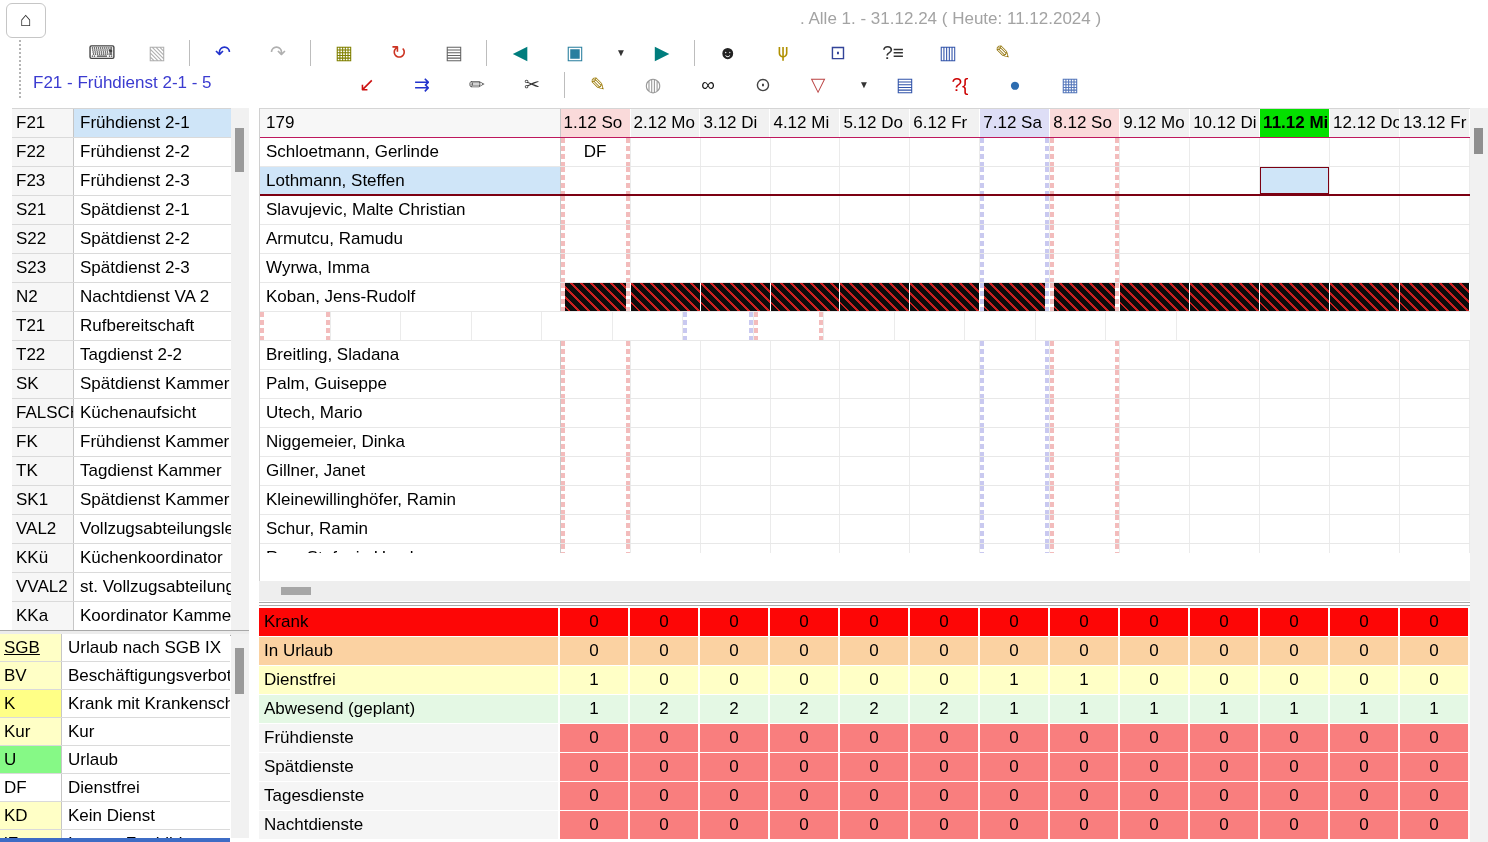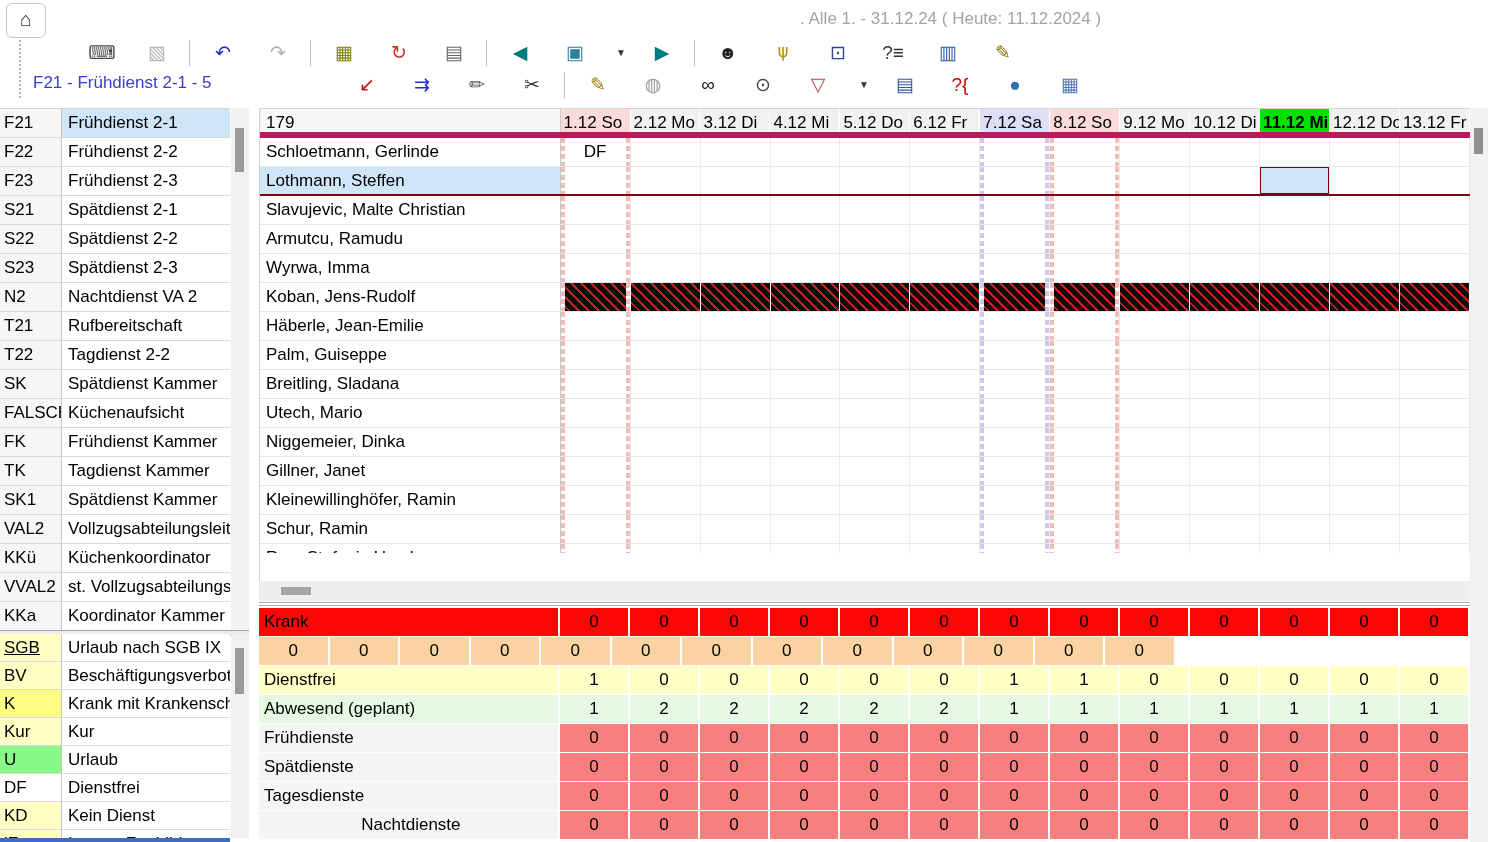--- a/index.html
+++ b/index.html
@@ -16,39 +16,39 @@
   #tb1{position:absolute;left:85px;top:38px;height:30px;display:flex;align-items:center}
   #tb2{position:absolute;left:350px;top:70px;height:30px;display:flex;align-items:center}
   .tbicon{width:34px;margin-right:21px;text-align:center;font-size:19px;line-height:26px;cursor:default;
           white-space:nowrap;overflow:visible}
   .tbicon.small{width:16px;margin-right:16px;font-size:10px}
   .tbicon.rot180{transform:rotate(180deg)}
   .tbsep{width:1px;height:26px;background:#bdbdbd;margin:0 16px 0 -6px}
   #ctx-label{position:absolute;left:33px;top:73px;color:#3b3bd0;white-space:nowrap}
 
   
-  #codes-top{position:absolute;left:0;top:108px;width:230px;height:522px;overflow:hidden;border-top:1px solid #d5d5d5}
+  #codes-top{position:absolute;left:12px;top:108px;width:230px;height:522px;overflow:hidden;border-top:1px solid #d5d5d5}
   #codes-bottom{position:absolute;left:0;top:634px;width:230px;height:204px;overflow:hidden}
   .srow{display:flex;height:29px;box-sizing:border-box;border-bottom:1px solid #dadada}
   #codes-bottom .srow{height:28px}
   .scode{width:62px;box-sizing:border-box;border-right:1px solid #c6c6c6;padding-left:4px;line-height:27px;
          background:#f6f6f6;overflow:hidden;white-space:nowrap}
   .slabel{flex:1;padding-left:6px;line-height:27px;background:#fff;overflow:hidden;white-space:nowrap}
   .srow.selected .slabel{background:#cfe5f8}
   .sb-track{position:absolute;width:18px;background:#f1f1f1}
   .sb-thumb{position:absolute;width:9px;background:#9a9a9a}
   #divider{position:absolute;left:0;top:630px;width:249px;height:4px;background:#ececec;
            border-top:1px solid #a8a8a8;border-bottom:1px solid #a8a8a8;box-sizing:content-box}
   #blue-bar{position:absolute;left:0;top:838px;width:230px;height:4px;background:#3d6cc5}
 
   
   #grid{position:absolute;left:259px;top:108px;width:1211px;height:473px;overflow:hidden;
         border-top:1px solid #d5d5d5;border-left:1px solid #d0d0d0;box-sizing:border-box}
   .grow{display:flex;height:29px;box-sizing:border-box;border-bottom:1px solid #e8e8e8}
-  .grow.hdr{border-bottom:6px solid #be185d}
+  .grow.hdr{border-bottom:1px solid #be185d}
   .grow.partial{height:9px;border-bottom:none}
   .namecell{width:303px;box-sizing:border-box;border-right:1px solid #c9c9c9;padding-left:6px;
             line-height:28px;background:#fff;overflow:hidden;white-space:nowrap}
   .hdr .namecell{background:#f7f7f7}
   .daycell{width:70.5px;box-sizing:border-box;border-right:1px solid #ebebeb;position:relative;
            line-height:28px;text-align:center;background:#fff;overflow:hidden}
   .hdr .daycell{background:#f1f1f1;text-align:left;padding-left:3px;white-space:nowrap;border-right:1px solid #fff}
   .hdr .daycell.so{background:#fadada}
   .hdr .daycell.sa{background:#dedef6}
   .hdr .daycell.today{background:#04e000;font-weight:bold}
@@ -357,53 +357,52 @@
       <div class="daycell wd"></div>
       <div class="daycell sa"></div>
       <div class="daycell so"></div>
       <div class="daycell wd"></div>
       <div class="daycell wd"></div>
       <div class="daycell today"></div>
       <div class="daycell wd"></div>
       <div class="daycell wd"></div>
     </div>
     <div class="grow body">
-      <div class="namecell">Häberle, Jean-Emilie</div>
+      <div class="daycell so"></div>
+      <div class="daycell wd"></div>
+      <div class="daycell wd"></div>
+      <div class="daycell wd"></div>
+      <div class="daycell wd"></div>
+      <div class="daycell wd"></div>
+      <div class="daycell sa"></div>
+      <div class="daycell so"></div>
+      <div class="daycell wd"></div>
+      <div class="daycell wd"></div>
+      <div class="daycell today"></div>
+      <div class="daycell wd"></div>
+      <div class="daycell wd"></div>
+    </div>
+    <div class="grow body">
+      <div class="namecell">Breitling, Sladana</div>
       <div class="daycell so"></div>
       <div class="daycell wd"></div>
       <div class="daycell wd"></div>
       <div class="daycell wd"></div>
       <div class="daycell wd"></div>
       <div class="daycell wd"></div>
       <div class="daycell sa"></div>
       <div class="daycell so"></div>
       <div class="daycell wd"></div>
       <div class="daycell wd"></div>
       <div class="daycell today"></div>
       <div class="daycell wd"></div>
       <div class="daycell wd"></div>
     </div>
     <div class="grow body">
       <div class="namecell">Palm, Guiseppe</div>
-      <div class="daycell so"></div>
-      <div class="daycell wd"></div>
-      <div class="daycell wd"></div>
-      <div class="daycell wd"></div>
-      <div class="daycell wd"></div>
-      <div class="daycell wd"></div>
-      <div class="daycell sa"></div>
-      <div class="daycell so"></div>
-      <div class="daycell wd"></div>
-      <div class="daycell wd"></div>
-      <div class="daycell today"></div>
-      <div class="daycell wd"></div>
-      <div class="daycell wd"></div>
-    </div>
-    <div class="grow body">
-      <div class="namecell">Breitling, Sladana</div>
       <div class="daycell so"></div>
       <div class="daycell wd"></div>
       <div class="daycell wd"></div>
       <div class="daycell wd"></div>
       <div class="daycell wd"></div>
       <div class="daycell wd"></div>
       <div class="daycell sa"></div>
       <div class="daycell so"></div>
       <div class="daycell wd"></div>
       <div class="daycell wd"></div>
@@ -524,20 +523,21 @@
       <div class="sumval" style="background: rgb(253, 6, 6);">0</div>
       <div class="sumval" style="background: rgb(253, 6, 6);">0</div>
       <div class="sumval" style="background: rgb(253, 6, 6);">0</div>
       <div class="sumval" style="background: rgb(253, 6, 6);">0</div>
       <div class="sumval" style="background: rgb(253, 6, 6);">0</div>
       <div class="sumval" style="background: rgb(253, 6, 6);">0</div>
       <div class="sumval" style="background: rgb(253, 6, 6);">0</div>
       <div class="sumval" style="background: rgb(253, 6, 6);">0</div>
     </div>
     <div class="sumrow">
+      <div class="sumlabel" style="background: rgb(251, 210, 162);">In Urlaub</div>
       <div class="sumval" style="background: rgb(251, 210, 162);">0</div>
       <div class="sumval" style="background: rgb(251, 210, 162);">0</div>
       <div class="sumval" style="background: rgb(251, 210, 162);">0</div>
       <div class="sumval" style="background: rgb(251, 210, 162);">0</div>
       <div class="sumval" style="background: rgb(251, 210, 162);">0</div>
       <div class="sumval" style="background: rgb(251, 210, 162);">0</div>
       <div class="sumval" style="background: rgb(251, 210, 162);">0</div>
       <div class="sumval" style="background: rgb(251, 210, 162);">0</div>
       <div class="sumval" style="background: rgb(251, 210, 162);">0</div>
       <div class="sumval" style="background: rgb(251, 210, 162);">0</div>
@@ -619,21 +619,21 @@
       <div class="sumval" style="background: rgb(249, 126, 126);">0</div>
       <div class="sumval" style="background: rgb(249, 126, 126);">0</div>
       <div class="sumval" style="background: rgb(249, 126, 126);">0</div>
       <div class="sumval" style="background: rgb(249, 126, 126);">0</div>
       <div class="sumval" style="background: rgb(249, 126, 126);">0</div>
       <div class="sumval" style="background: rgb(249, 126, 126);">0</div>
       <div class="sumval" style="background: rgb(249, 126, 126);">0</div>
       <div class="sumval" style="background: rgb(249, 126, 126);">0</div>
     </div>
     <div class="sumrow">
-      <div class="sumlabel" style="background: rgb(245, 245, 245); text-align: center;">Nachtdienste</div>
+      <div class="sumlabel" style="background: rgb(245, 245, 245);">Nachtdienste</div>
       <div class="sumval" style="background: rgb(249, 126, 126);">0</div>
       <div class="sumval" style="background: rgb(249, 126, 126);">0</div>
       <div class="sumval" style="background: rgb(249, 126, 126);">0</div>
       <div class="sumval" style="background: rgb(249, 126, 126);">0</div>
       <div class="sumval" style="background: rgb(249, 126, 126);">0</div>
       <div class="sumval" style="background: rgb(249, 126, 126);">0</div>
       <div class="sumval" style="background: rgb(249, 126, 126);">0</div>
       <div class="sumval" style="background: rgb(249, 126, 126);">0</div>
       <div class="sumval" style="background: rgb(249, 126, 126);">0</div>
       <div class="sumval" style="background: rgb(249, 126, 126);">0</div>

